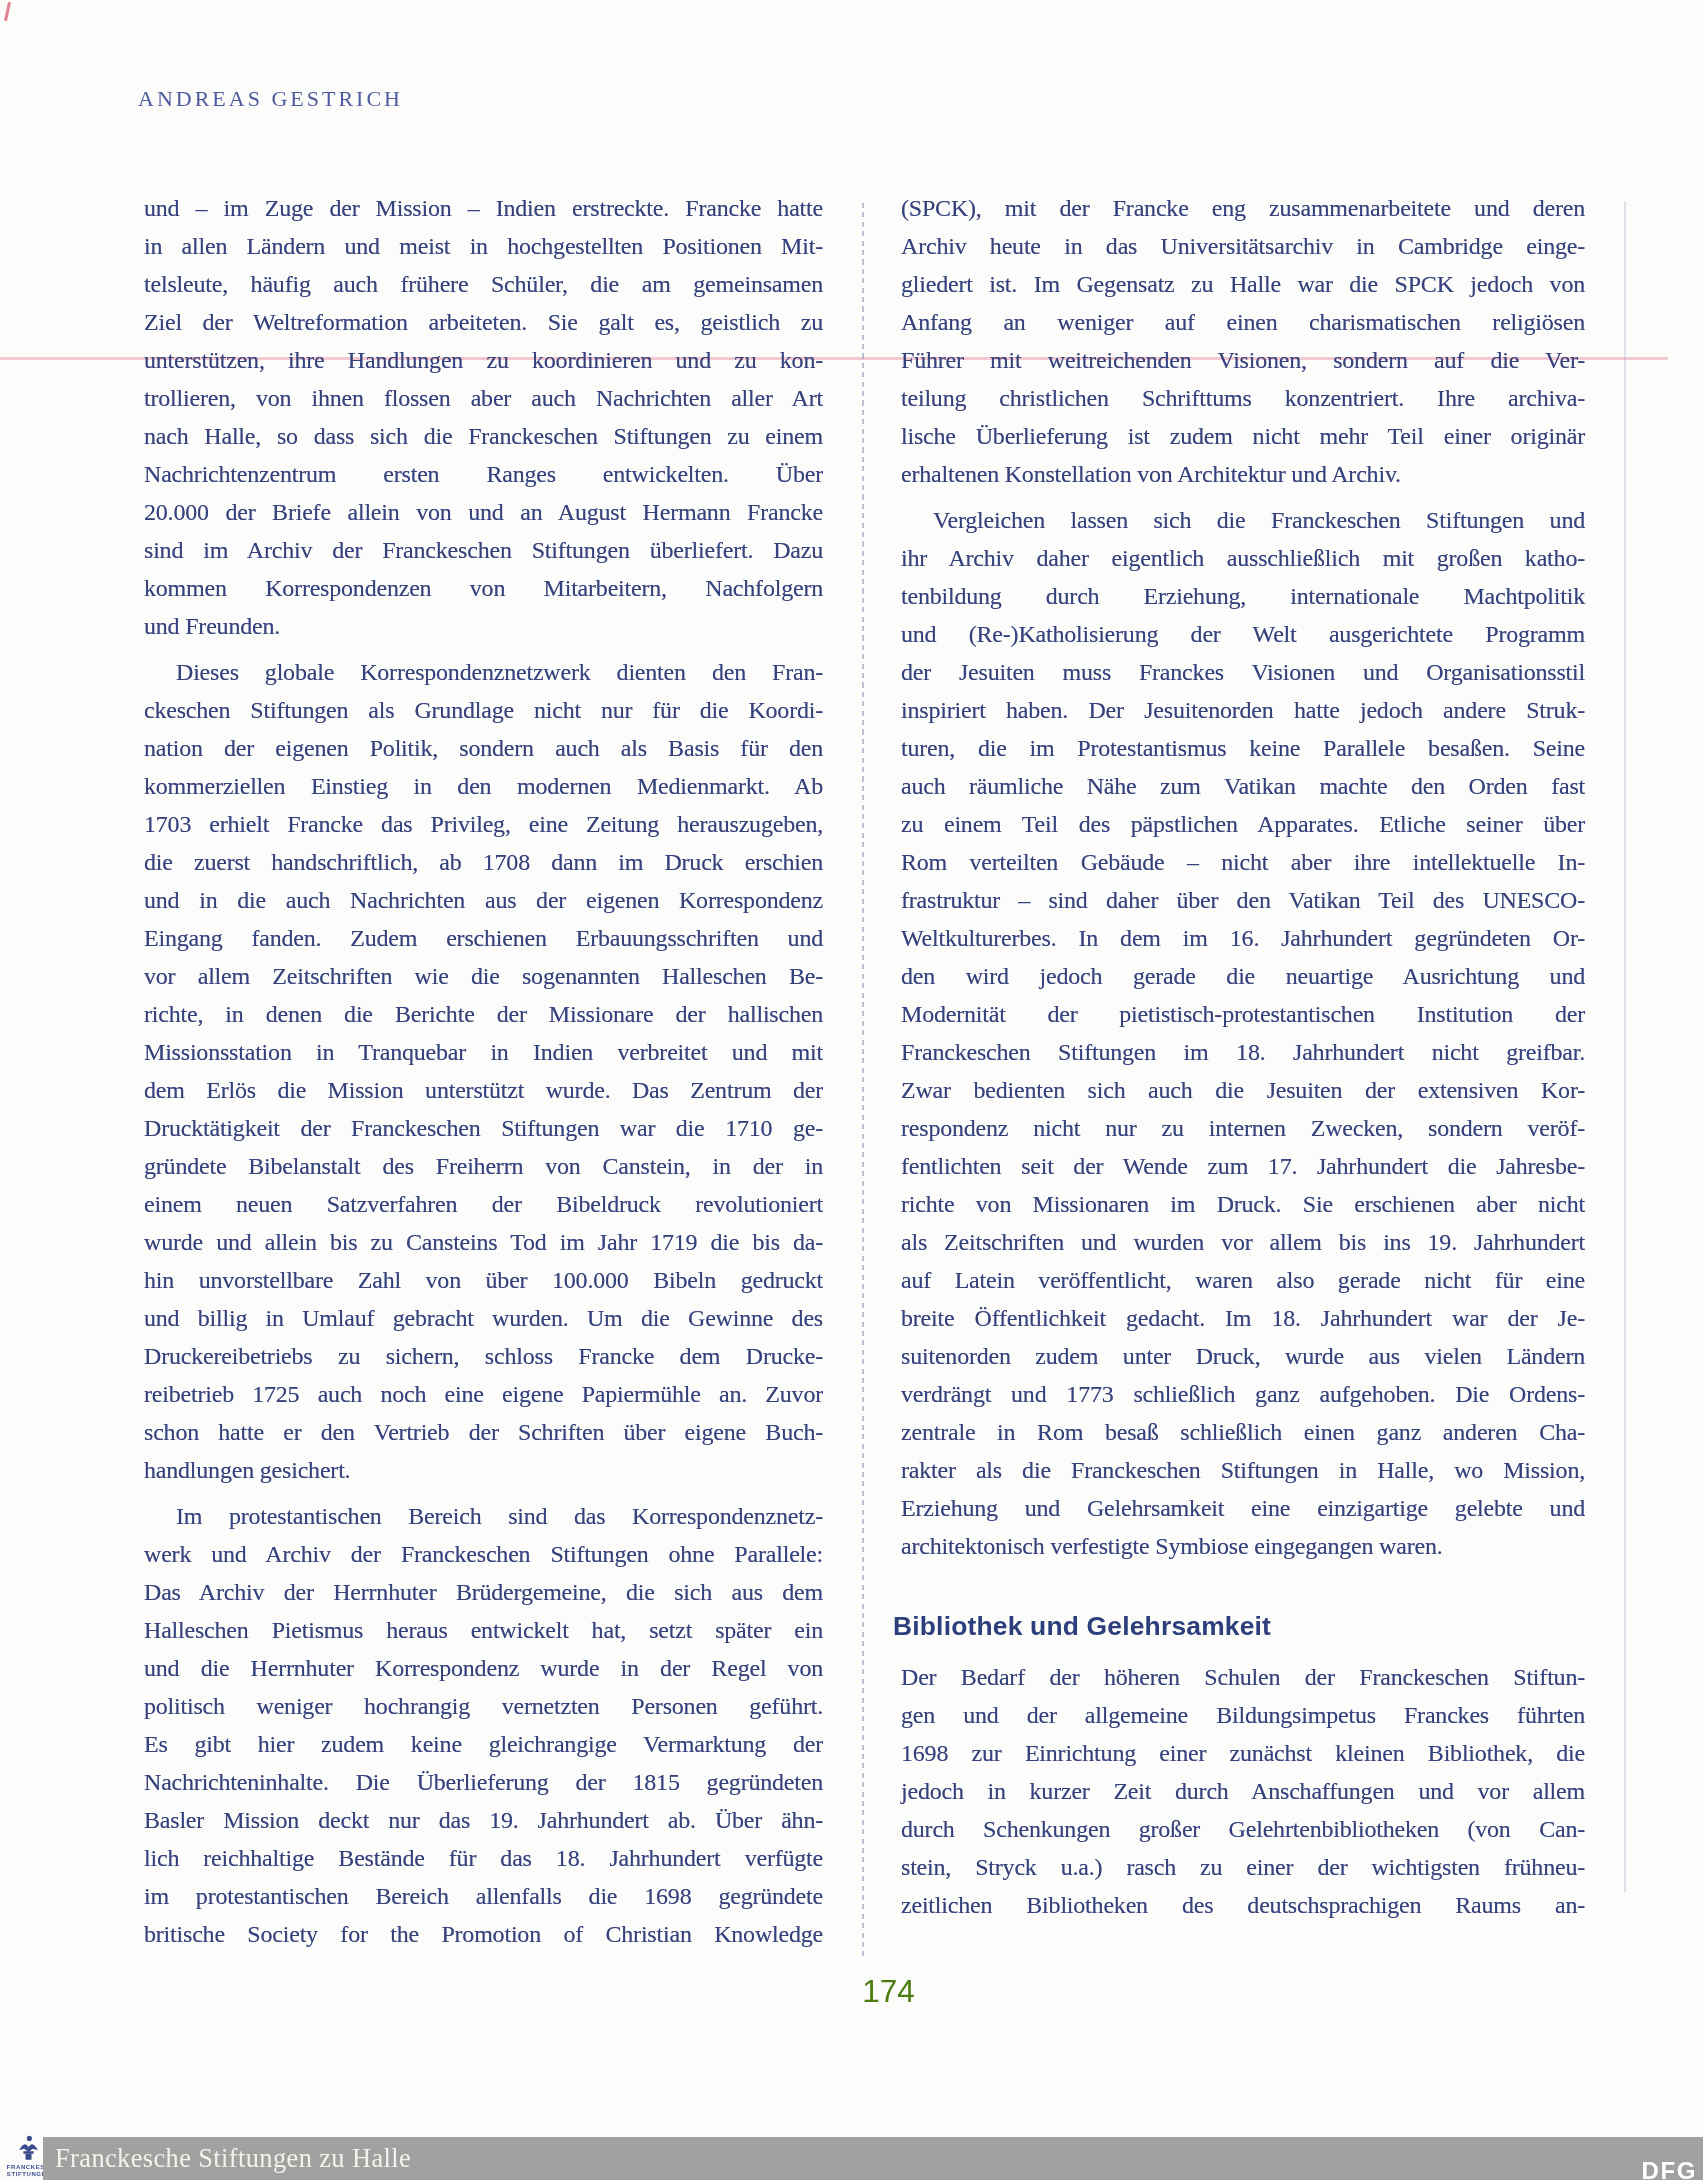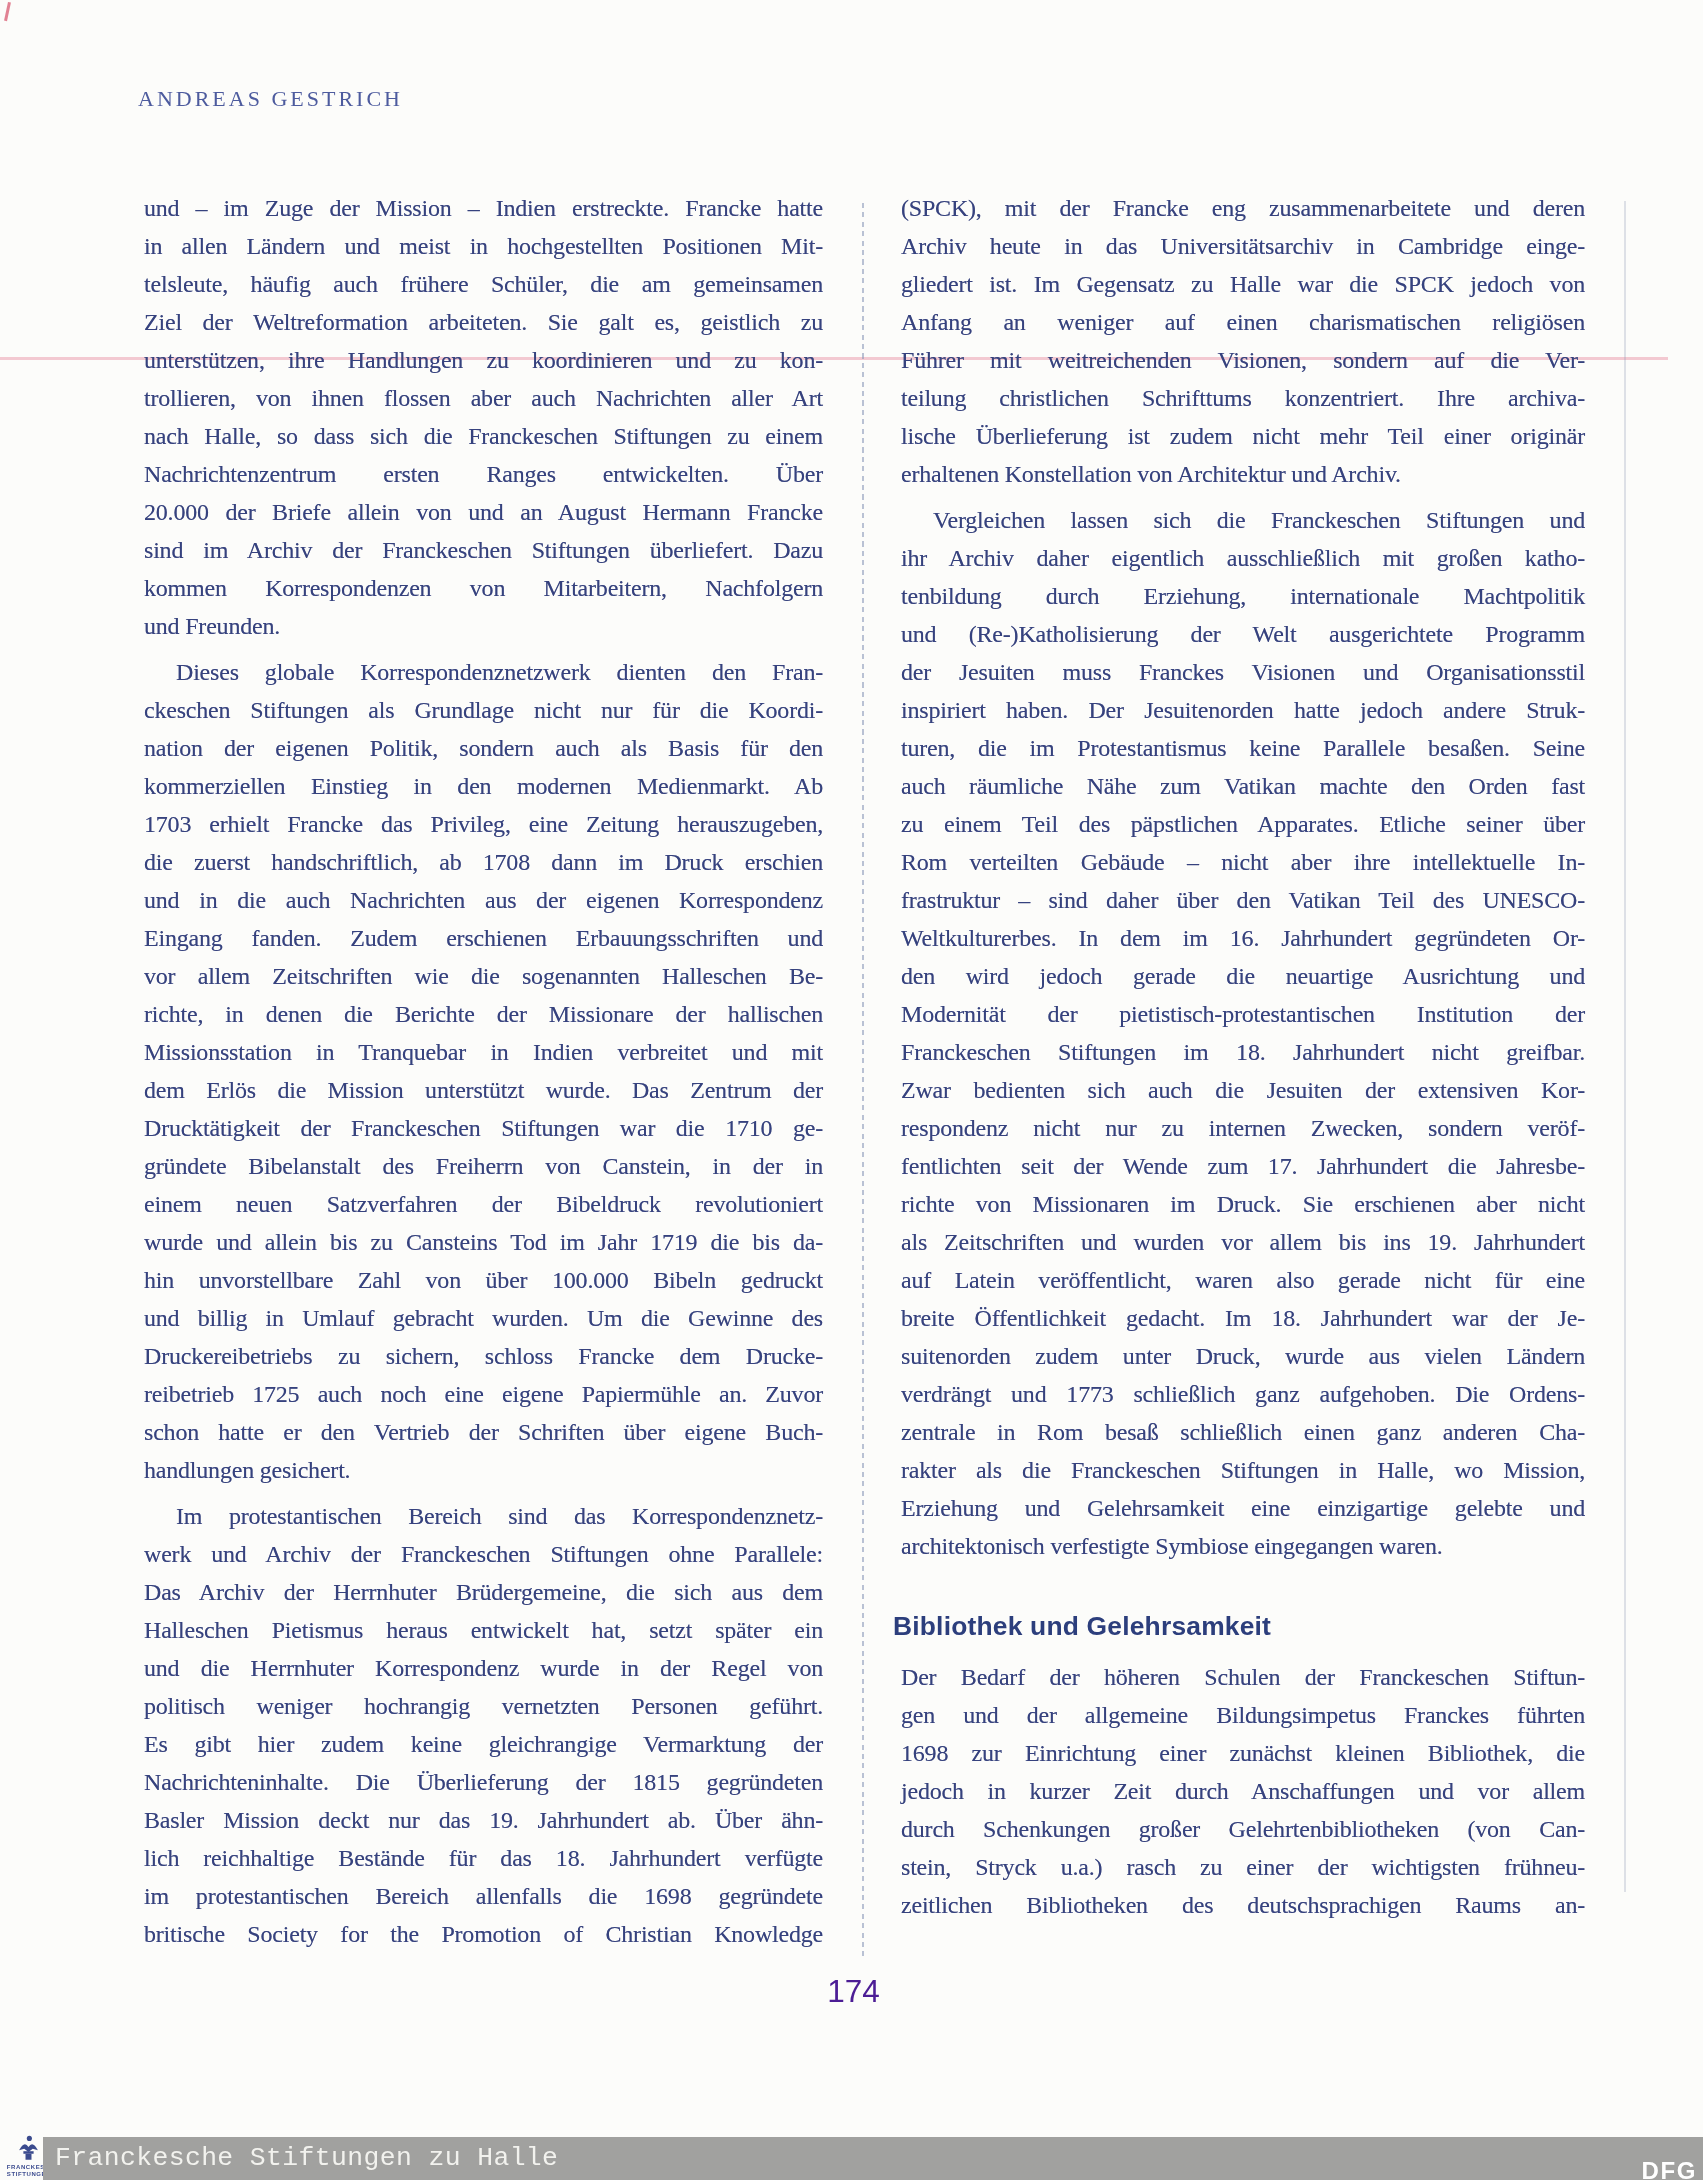--- a/index.html
+++ b/index.html
@@ -21,25 +21,25 @@
               letter-spacing:0.2px;text-shadow:none;}
   .divider{position:absolute;left:862px;top:203px;height:1755px;width:1.7px;
            background:repeating-linear-gradient(180deg,rgba(130,145,180,0.55) 0px,
              rgba(130,145,180,0.55) 5.1px,rgba(130,145,180,0) 5.1px,rgba(130,145,180,0) 9.4px);}
   .margin-line{position:absolute;left:1624px;top:201px;height:1691px;width:1.7px;
                background:rgba(140,152,178,0.28);}
   .pink-line{position:absolute;left:0;top:357px;width:1668px;height:2.6px;
              background:rgba(233,150,168,0.5);}
   .red-tick{position:absolute;left:6px;top:1.7px;width:2.6px;height:19px;background:#d85a70;
             transform:rotate(12deg);opacity:0.75;}
-  .pagenum{position:absolute;left:811px;top:1973px;width:85px;text-align:center;
-           font-family:"Liberation Sans",sans-serif;font-size:31.5px;color:#4c1d95;}
+  .pagenum{position:absolute;left:846px;top:1973px;width:85px;text-align:center;
+           font-family:"Liberation Sans",sans-serif;font-size:31.5px;color:#4d7c0f;}
   .footer-bar{position:absolute;left:43px;right:0;top:2137px;height:43px;background:#a1a19f;}
   .footer-text{position:absolute;left:12px;top:0;line-height:43px;font-size:26.4px;
-               color:#f2f2ee;letter-spacing:0.4px;font-family:Liberation Mono, monospace;}
+               color:#f2f2ee;letter-spacing:0.4px;font-family:Liberation Serif, serif;}
   .dfg{position:absolute;right:6.8px;top:0;line-height:43px;font-family:"Liberation Sans",sans-serif;
        font-weight:700;font-size:24px;color:#ffffff;letter-spacing:1.7px;margin-top:12px;}
   .footer-logo{position:absolute;left:6.8px;top:2135px;width:44px;text-align:center;}
   .footer-logo svg{display:block;margin:0 auto;}
   .logo-caption{font-family:"Liberation Sans",sans-serif;font-size:6px;line-height:6.8px;
                 letter-spacing:0.6px;color:#3b4b8e;font-weight:700;}
 </style>
 </head>
 <body>
 

